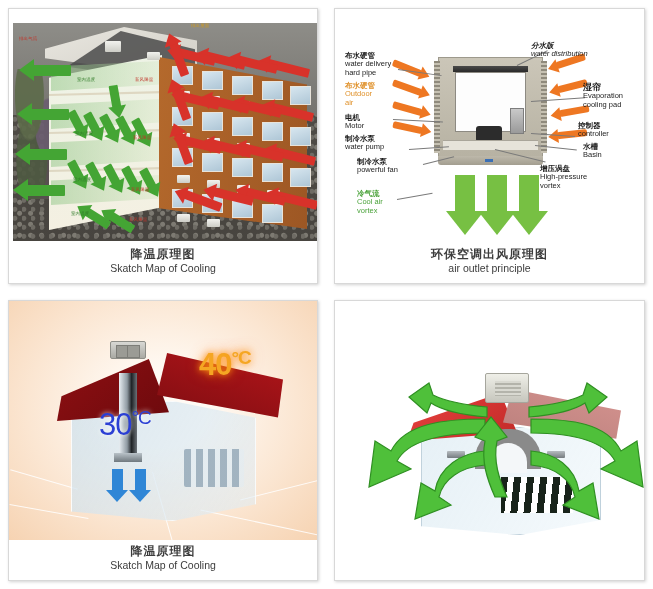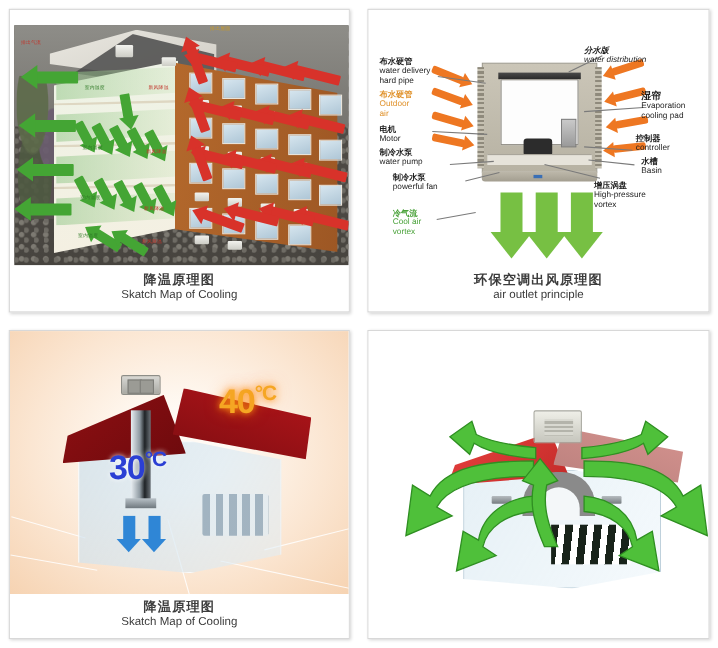--- a/index.html
+++ b/index.html
@@ -261,21 +261,21 @@
     position:absolute; left:175px; top:148px; width:60px; height:38px;
     background: repeating-linear-gradient(90deg, rgba(150,170,185,.85) 0 7px, rgba(225,236,243,.5) 7px 12px);
     border-radius:2px;
   }
   .p3-temp-hot {
     position:absolute; left:186px; top:344px; font-size:31px; font-weight:bold;
     color:#f5a623; text-shadow:0 0 6px rgba(255,150,20,.95), 0 0 14px rgba(255,120,0,.7);
     letter-spacing:-1px;
   }
   .p3-temp-cold {
-    position:absolute; left:86px; top:404px; font-size:31px; font-weight:bold;
+    position:absolute; left:86px; top:404px; font-size:31px; font-weight:normal;
     color:#2b3fd4; text-shadow:0 0 5px rgba(255,255,255,.9);
     letter-spacing:-1px;
   }
   .deg { font-size:19px; vertical-align:super; }
 
   
   .p4-art{ background:#ffffff; }
   .p4-body {
     position:absolute; left:86px; top:126px; width:180px; height:108px;
     background: linear-gradient(120deg, rgba(214,231,240,.6), rgba(232,243,249,.45));

